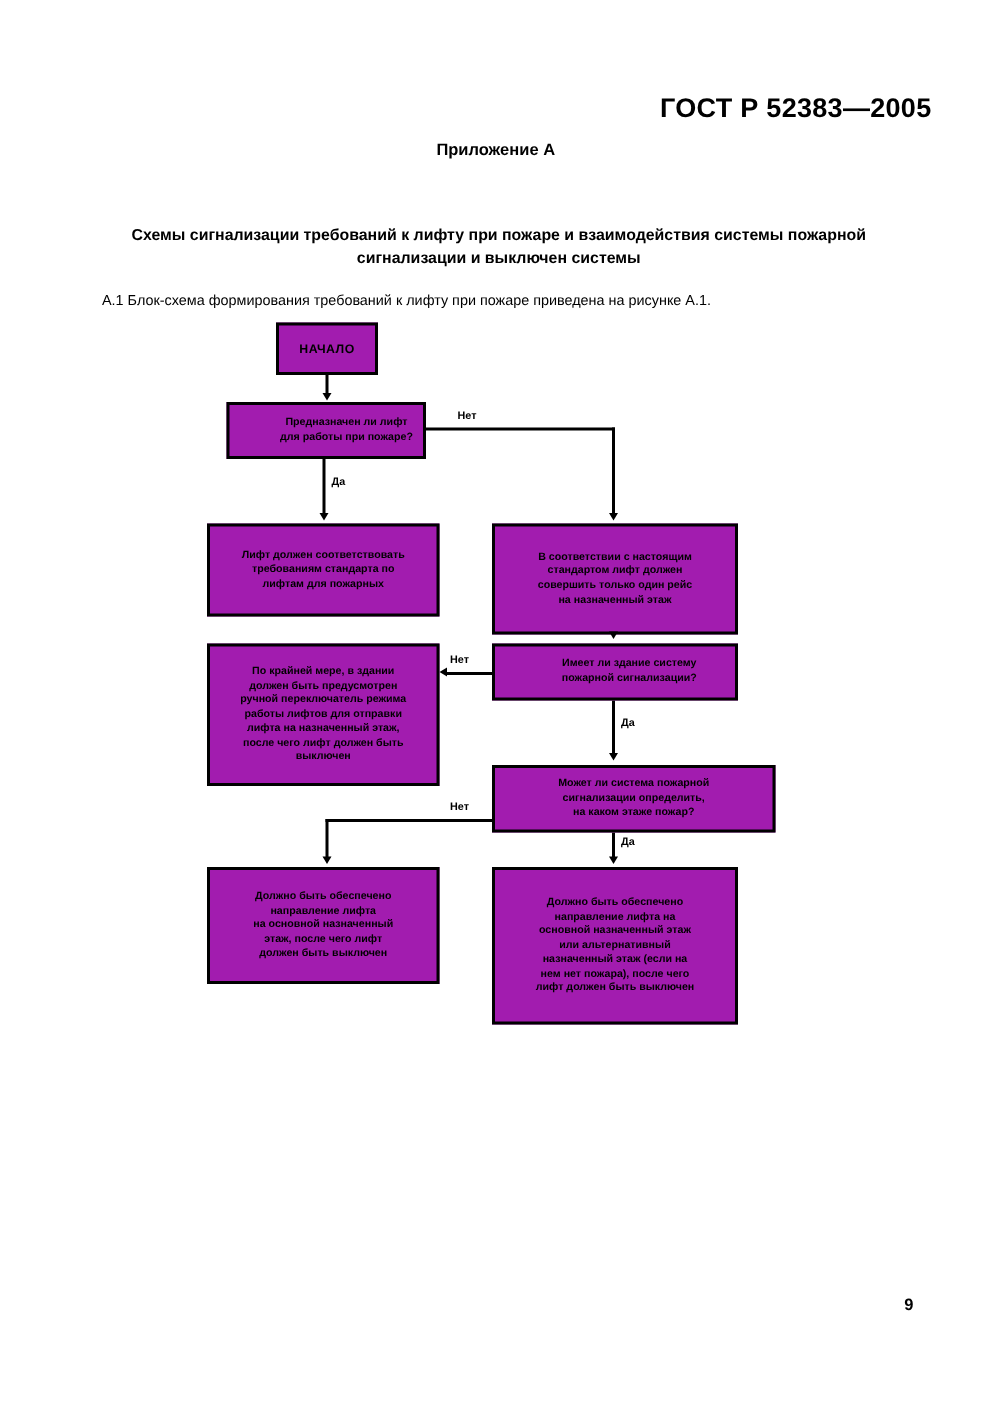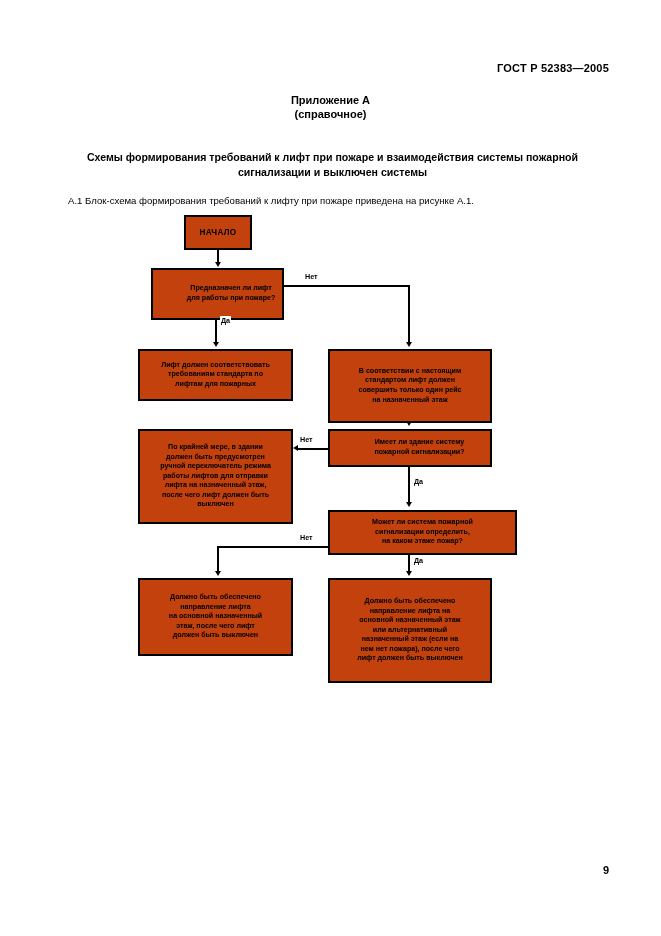--- a/index.html
+++ b/index.html
@@ -19,22 +19,22 @@
     position: absolute;
     inset: 0;
     width: 661px;
     height: 936px;
   }
 
   
   .doc-std-number {
     position: absolute;
     top: 62px;
-    right: 52px;
-    font-size: 11px;
+    right: 40px;
+    font-size: 18px;
     font-weight: bold;
     letter-spacing: 0.2px;
     white-space: nowrap;
   }
 
   
   .annex-block {
     position: absolute;
     top: 93px;
     left: 0;
@@ -76,21 +76,21 @@
     position: absolute;
     top: 215px;
     left: 120px;
     width: 400px;
     height: 480px;
   }
 
   .node {
     position: absolute;
     border: 2.2px solid #000000;
-    background: #c2410c;
+    background: #a21caf;
     box-sizing: border-box;
     display: flex;
     align-items: center;
     justify-content: center;
     text-align: center;
     font-size: 7.1px;
     font-weight: bold;
     line-height: 9.6px;
     padding: 2px 5px;
     z-index: 3;
@@ -161,37 +161,36 @@
 </style>
 </head>
 <body>
 
 <div class="page">
 
   <div class="doc-std-number">ГОСТ Р 52383—2005</div>
 
   <div class="annex-block">
     <div>Приложение А</div>
-    <div class="line2">(справочное)</div>
   </div>
 
   <div class="main-title">
-    <div>Схемы формирования требований к лифт при пожаре и взаимодействия системы пожарной</div>
+    <div>Схемы сигнализации требований к лифту при пожаре и взаимодействия системы пожарной</div>
     <div>сигнализации и выключен системы</div>
   </div>
 
   <div class="intro-para">А.1  Блок-схема формирования требований к лифту при пожаре приведена на рисунке А.1.</div>
 
   <div class="flow">
 
     <div class="node start" style="left:64px; top:0px; width:68px; height:35px;">НАЧАЛО</div>
 
-    <div class="node" style="left:31px; top:53px; width:133px; height:52px;padding-left:32px;">Предназначен ли лифт<br>для работы при пожаре?</div>
-
-    <div class="node" style="left:18px; top:134px; width:155px; height:52px;">Лифт должен соответствовать<br>требованиям стандарта по<br>лифтам для пожарных</div>
+    <div class="node" style="left:31px; top:53px; width:133px; height:38px;padding-left:32px;">Предназначен ли лифт<br>для работы при пожаре?</div>
+
+    <div class="node" style="left:18px; top:134px; width:155px; height:62px;">Лифт должен соответствовать<br>требованиям стандарта по<br>лифтам для пожарных</div>
 
     <div class="node" style="left:208px; top:134px; width:164px; height:74px;">В соответствии с настоящим<br>стандартом лифт должен<br>совершить только один рейс<br>на назначенный этаж</div>
 
     <div class="node" style="left:18px; top:214px; width:155px; height:95px;">По крайней мере, в здании<br>должен быть предусмотрен<br>ручной переключатель режима<br>работы лифтов для отправки<br>лифта на назначенный этаж,<br>после чего лифт должен быть<br>выключен</div>
 
     <div class="node" style="left:208px; top:214px; width:164px; height:38px;padding-left:24px;">Имеет ли здание систему<br>пожарной сигнализации?</div>
 
     <div class="node" style="left:208px; top:295px; width:189px; height:45px;">Может ли система пожарной<br>сигнализации определить,<br>на каком этаже пожар?</div>
 
     <div class="node" style="left:18px; top:363px; width:155px; height:78px;">Должно быть обеспечено<br>направление лифта<br>на основной назначенный<br>этаж, после чего лифт<br>должен быть выключен</div>

